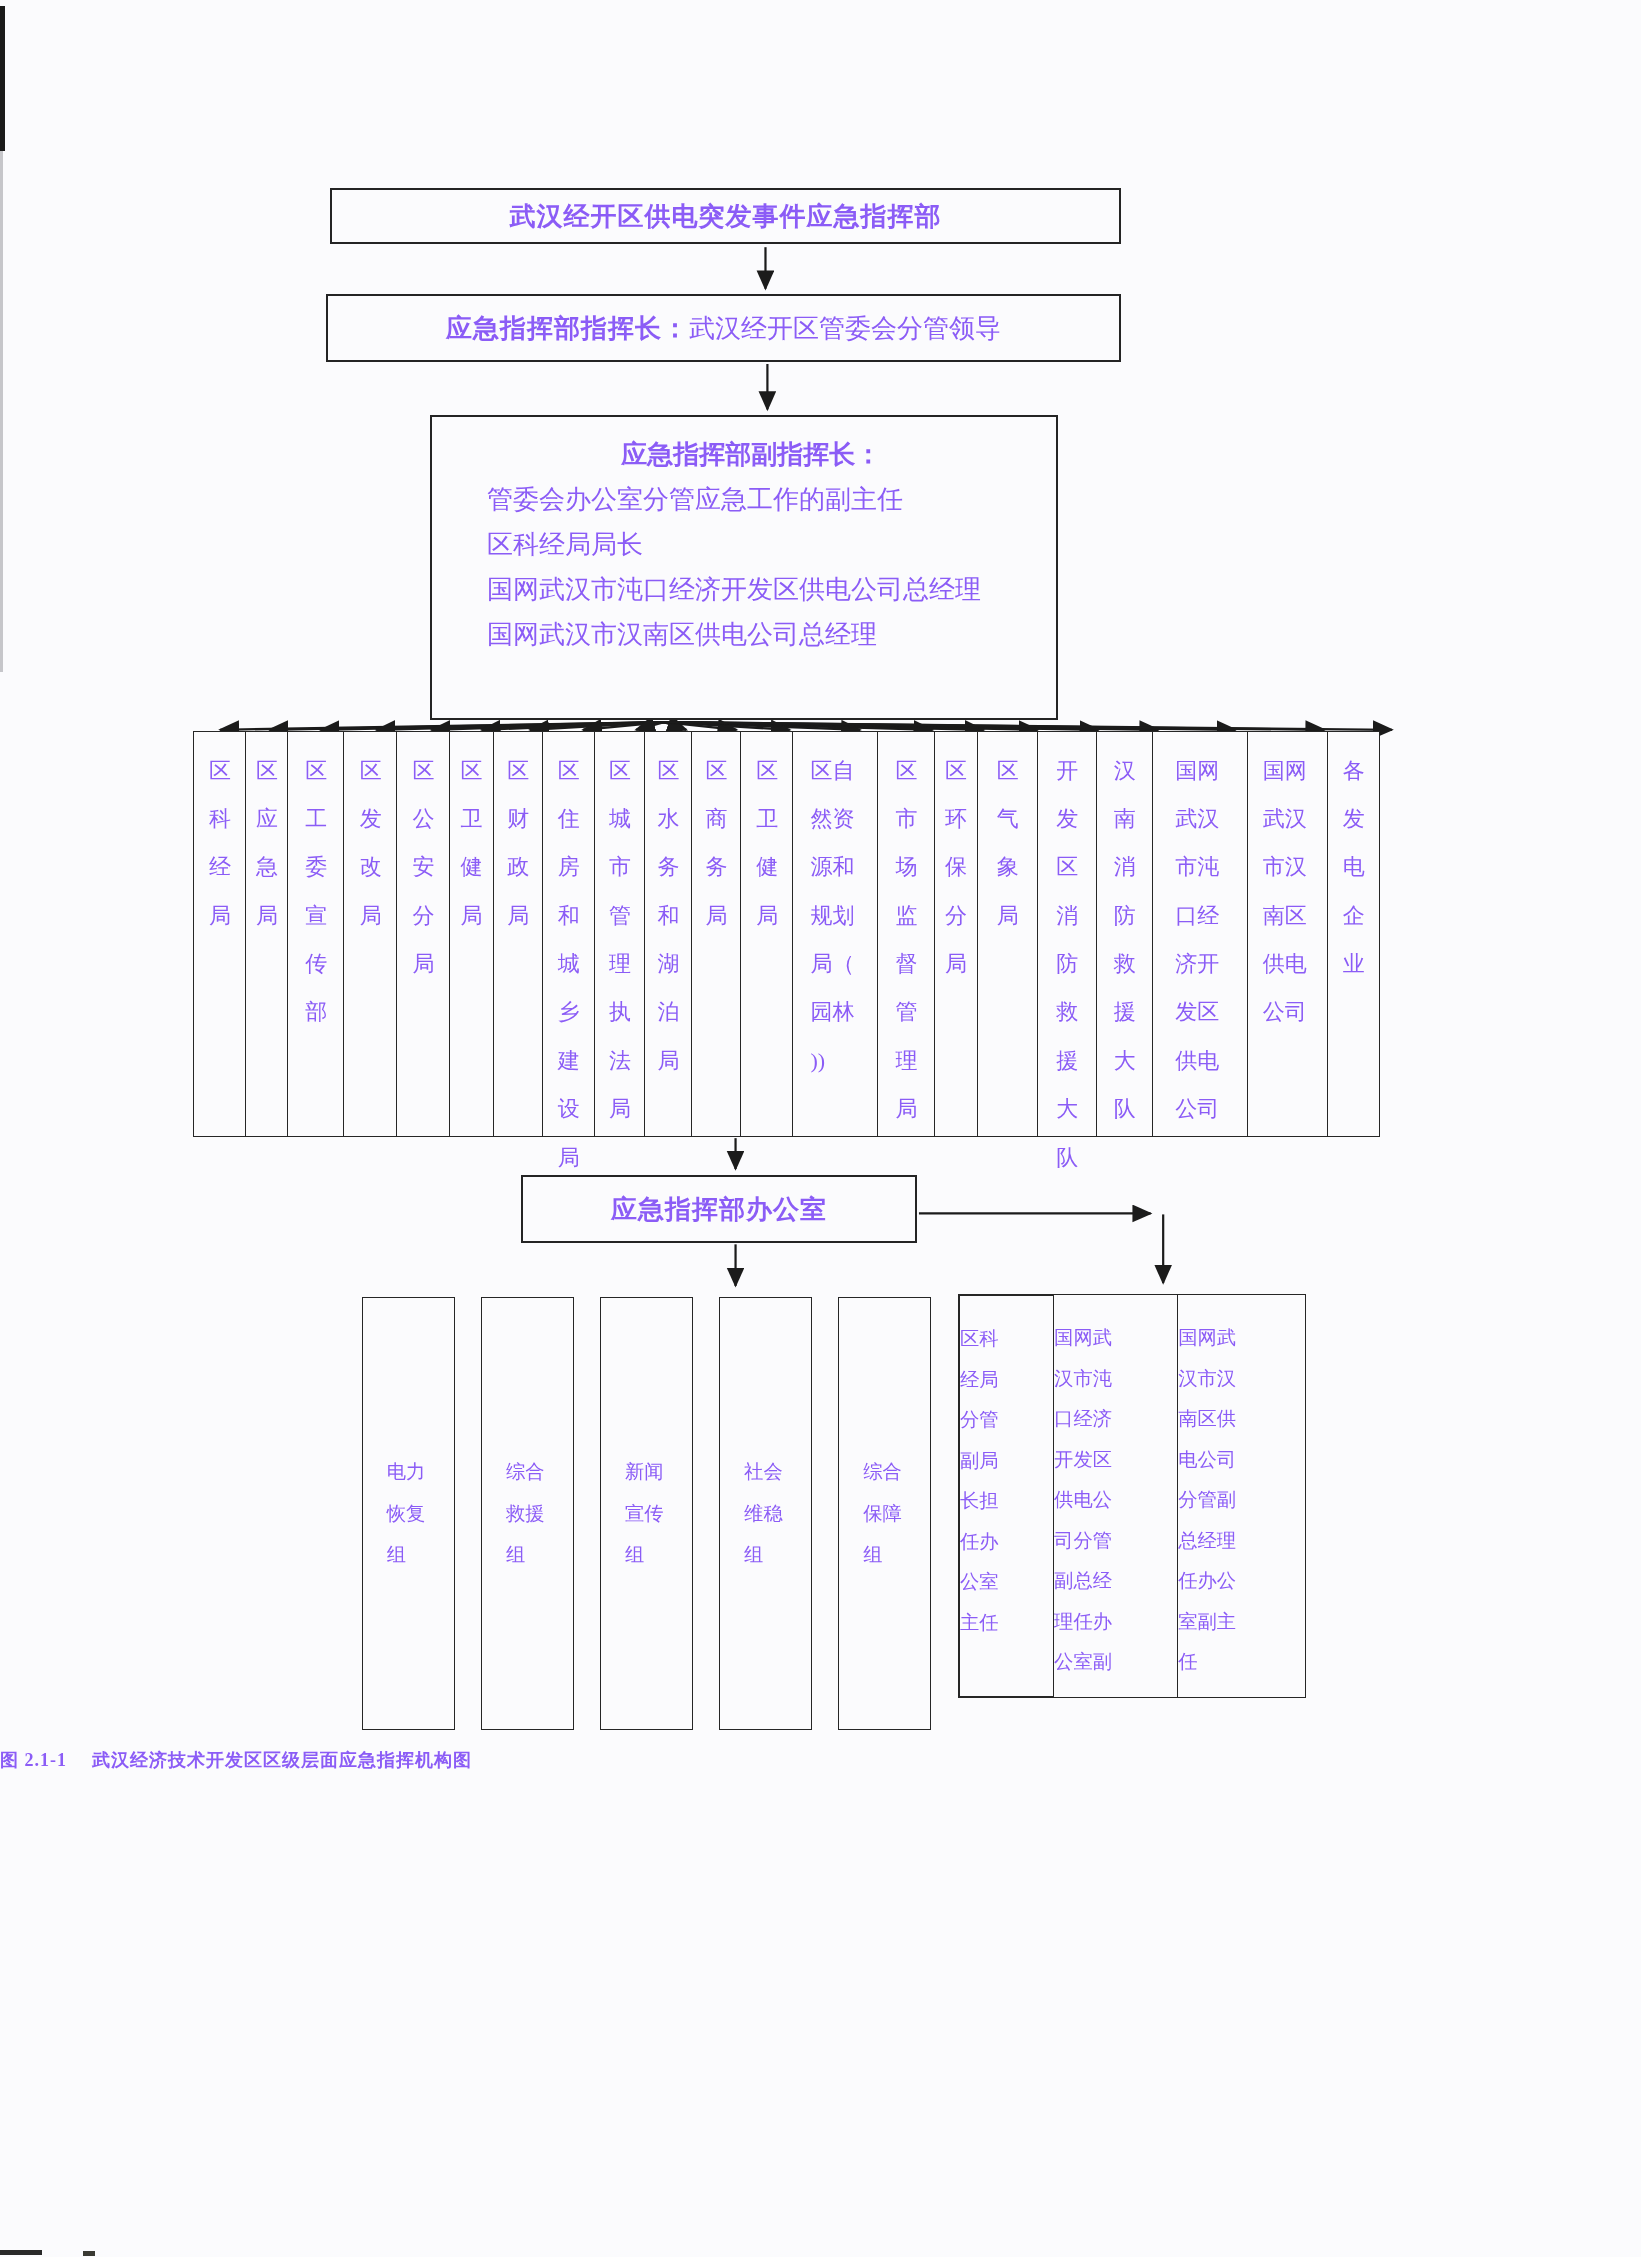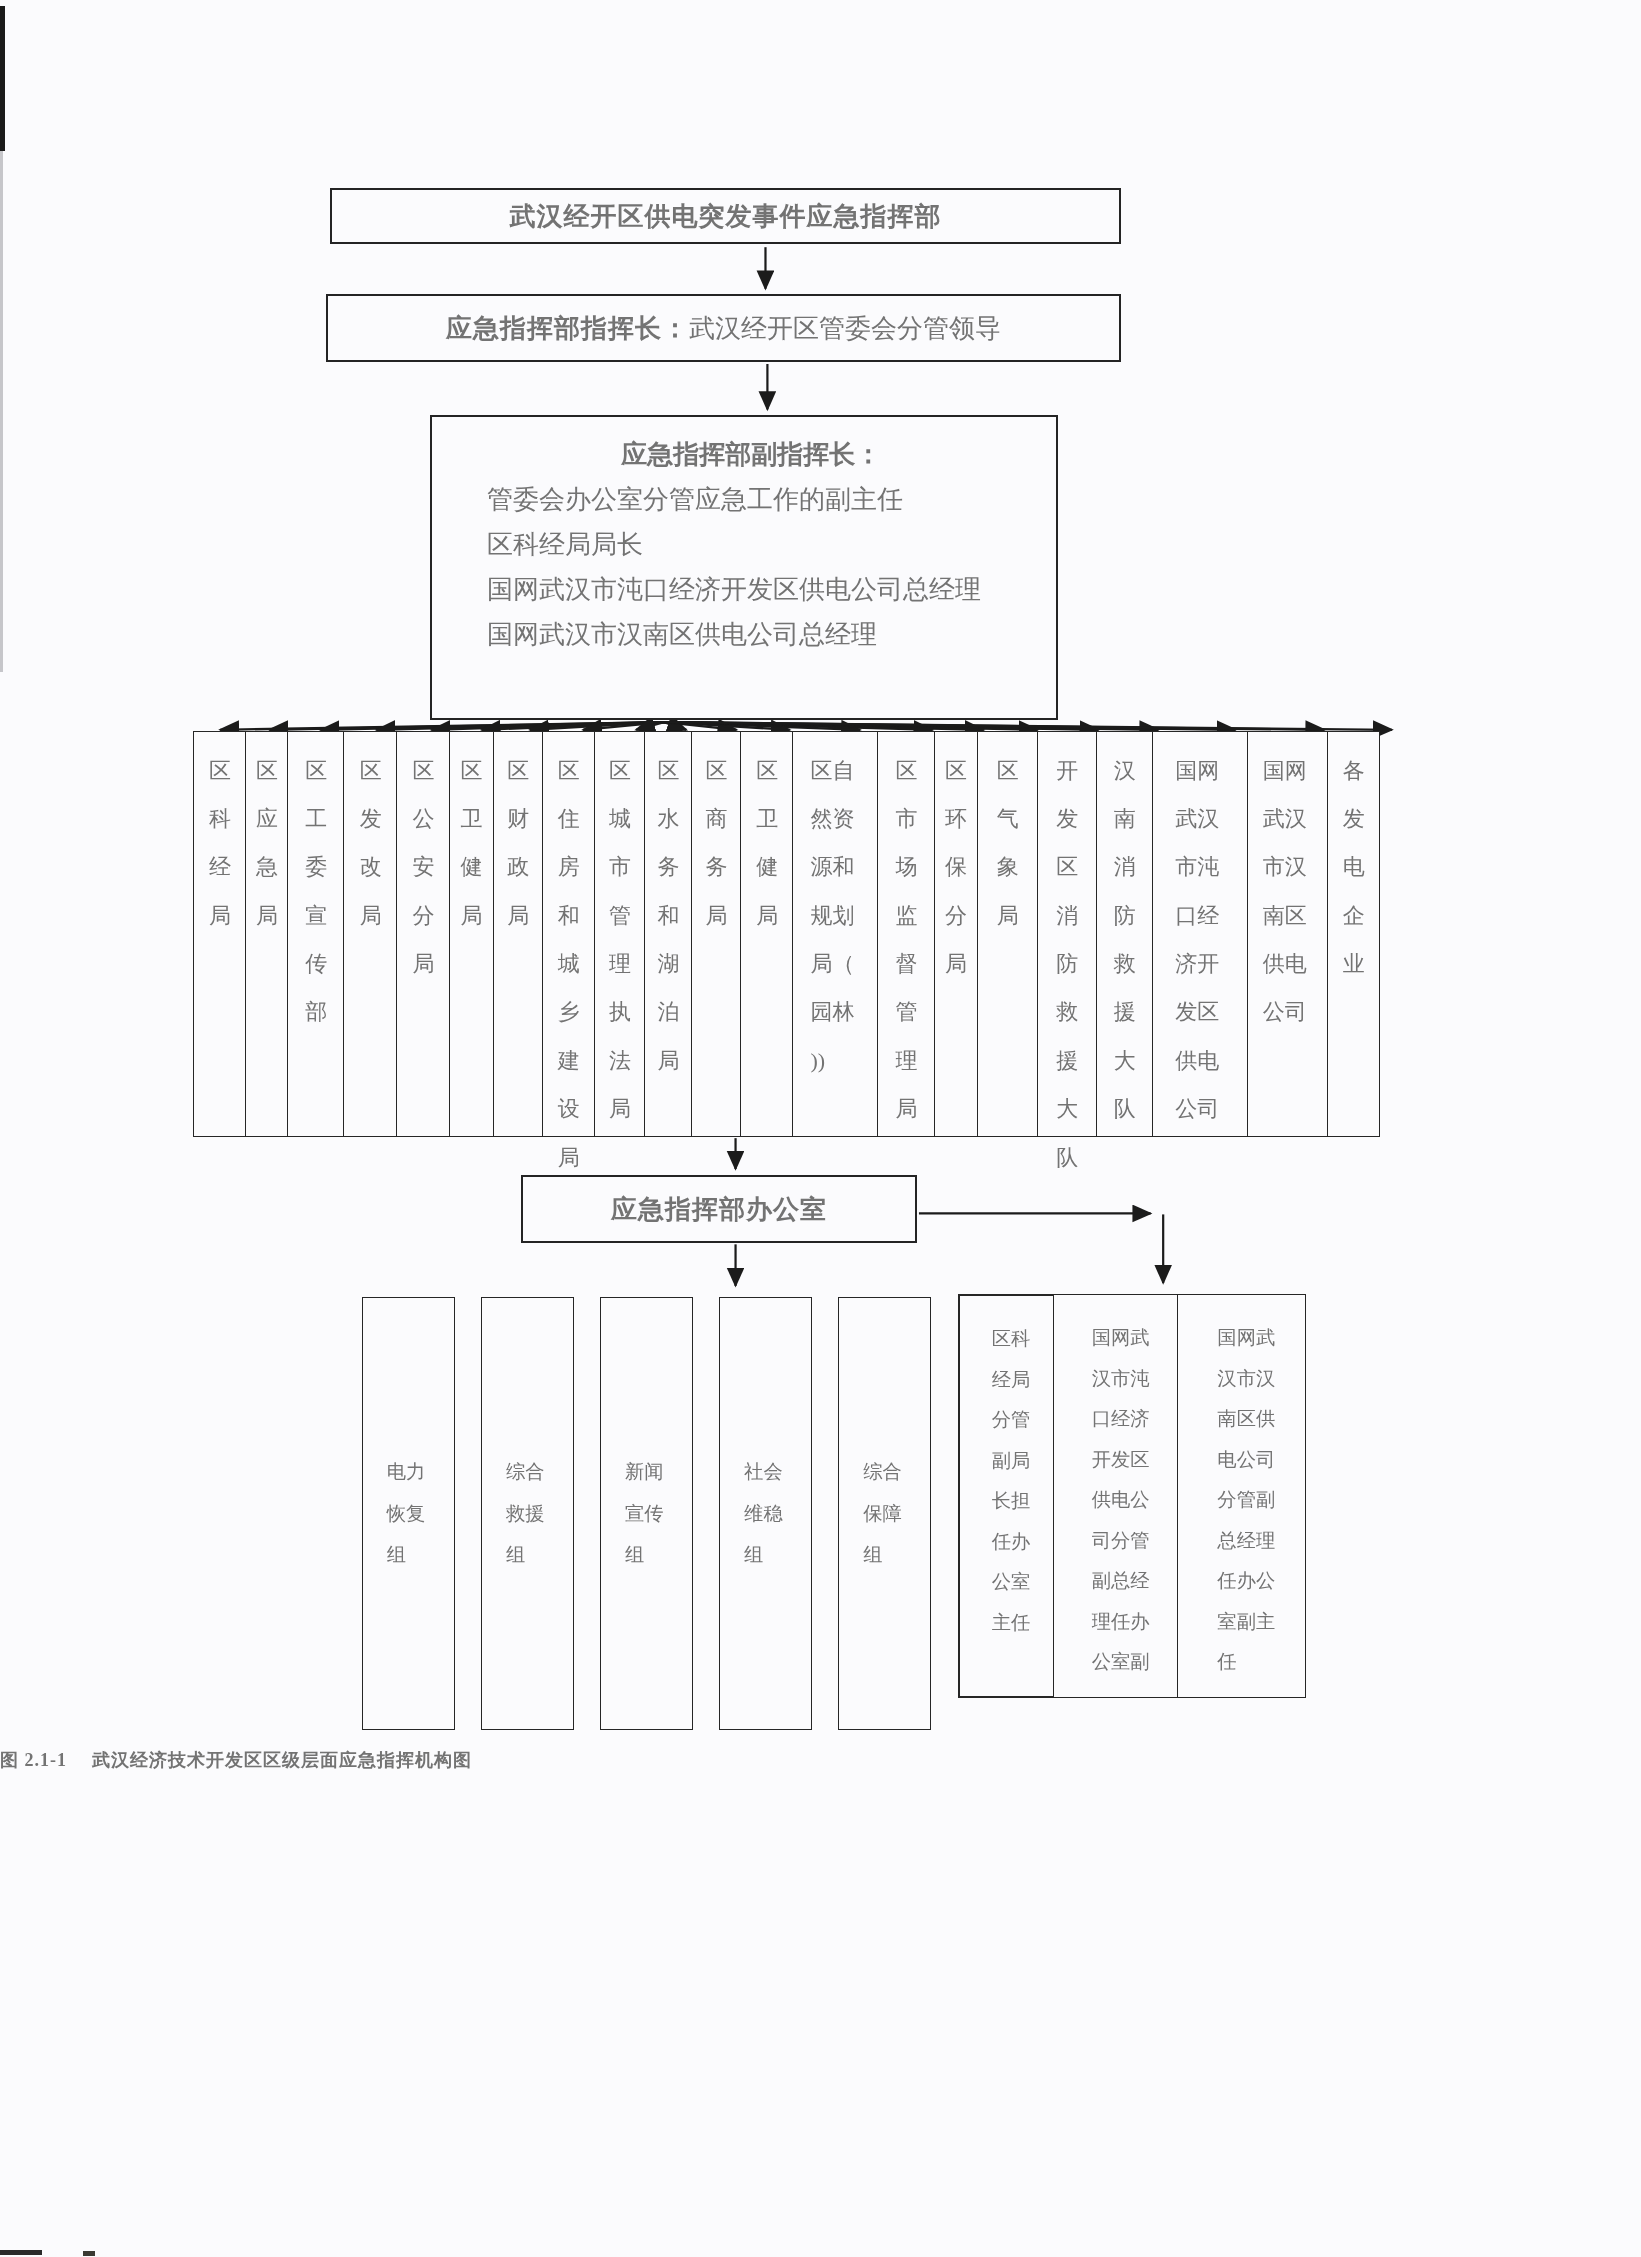--- a/index.html
+++ b/index.html
@@ -3,21 +3,21 @@
 <meta charset="utf-8">
 <style>
   html,body{margin:0;padding:0;background:#e8e8ea;}
   .page{
     position:relative;
     width:1641px;height:2257px;
     margin:0 auto;
     background:#fbfbfd;
     overflow:hidden;
     font-family:"Liberation Serif","DejaVu Serif",serif;
-    color:#737373;
+    color:#8b5cf6;
   }
   
   .edge-left{position:absolute;left:0;top:5.8px;width:4.8px;height:145px;background:#1a1a1a;}
   .edge-left2{position:absolute;left:0;top:151px;width:2.9px;height:521px;background:#9a9aa0;opacity:.55;}
   .edge-bottom{position:absolute;left:0;top:2250px;width:42px;height:4.8px;background:#2a2a2a;}
   .edge-dot{position:absolute;left:83px;top:2251px;width:11.6px;height:4.8px;background:#3a3a33;}
 
   .bx{position:absolute;box-sizing:border-box;border:2.9px solid #242424;background:#fbfbfd;}
   .center{display:flex;align-items:center;justify-content:center;}
 
@@ -43,21 +43,21 @@
   .v2{width:2.3em;text-align:left;}
 
   .teams{position:absolute;left:362px;top:1297px;height:433px;display:flex;gap:28px;}
   .team{box-sizing:border-box;width:93px;border:1.9px solid #262626;margin-left:-1.9px;
         display:flex;align-items:center;justify-content:center;background:#fbfbfd;}
   .team:first-child{margin-left:0;}
   .tv{display:block;word-break:break-all;line-break:anywhere;font-size:19.3px;line-height:2.15;width:2.25em;text-align:left;}
 
   .leads{position:absolute;left:958px;top:1294px;height:404px;display:flex;}
   .lead{box-sizing:border-box;border:1.9px solid #262626;margin-left:-1.9px;
-        padding-top:23px;background:#fbfbfd;display:flex;justify-content:center;flex:none;padding-left:14px;}
+        padding-top:23px;background:#fbfbfd;display:flex;flex:none;}
   .lead:first-child{margin-left:0;border-width:2.9px;}
   .lv{display:block;word-break:break-all;line-break:anywhere;font-size:19.3px;line-height:2.1;text-align:left;}
   .lv2{width:2.25em;}
   .lv3{width:3.25em;}
 
   .caption{position:absolute;left:0;top:1748px;width:1641px;text-align:left;
            font-size:18px;font-weight:bold;letter-spacing:1px;}
   .caption .cp{margin-right:25px;}
 
   svg.wires{position:absolute;left:0;top:0;pointer-events:none;}

